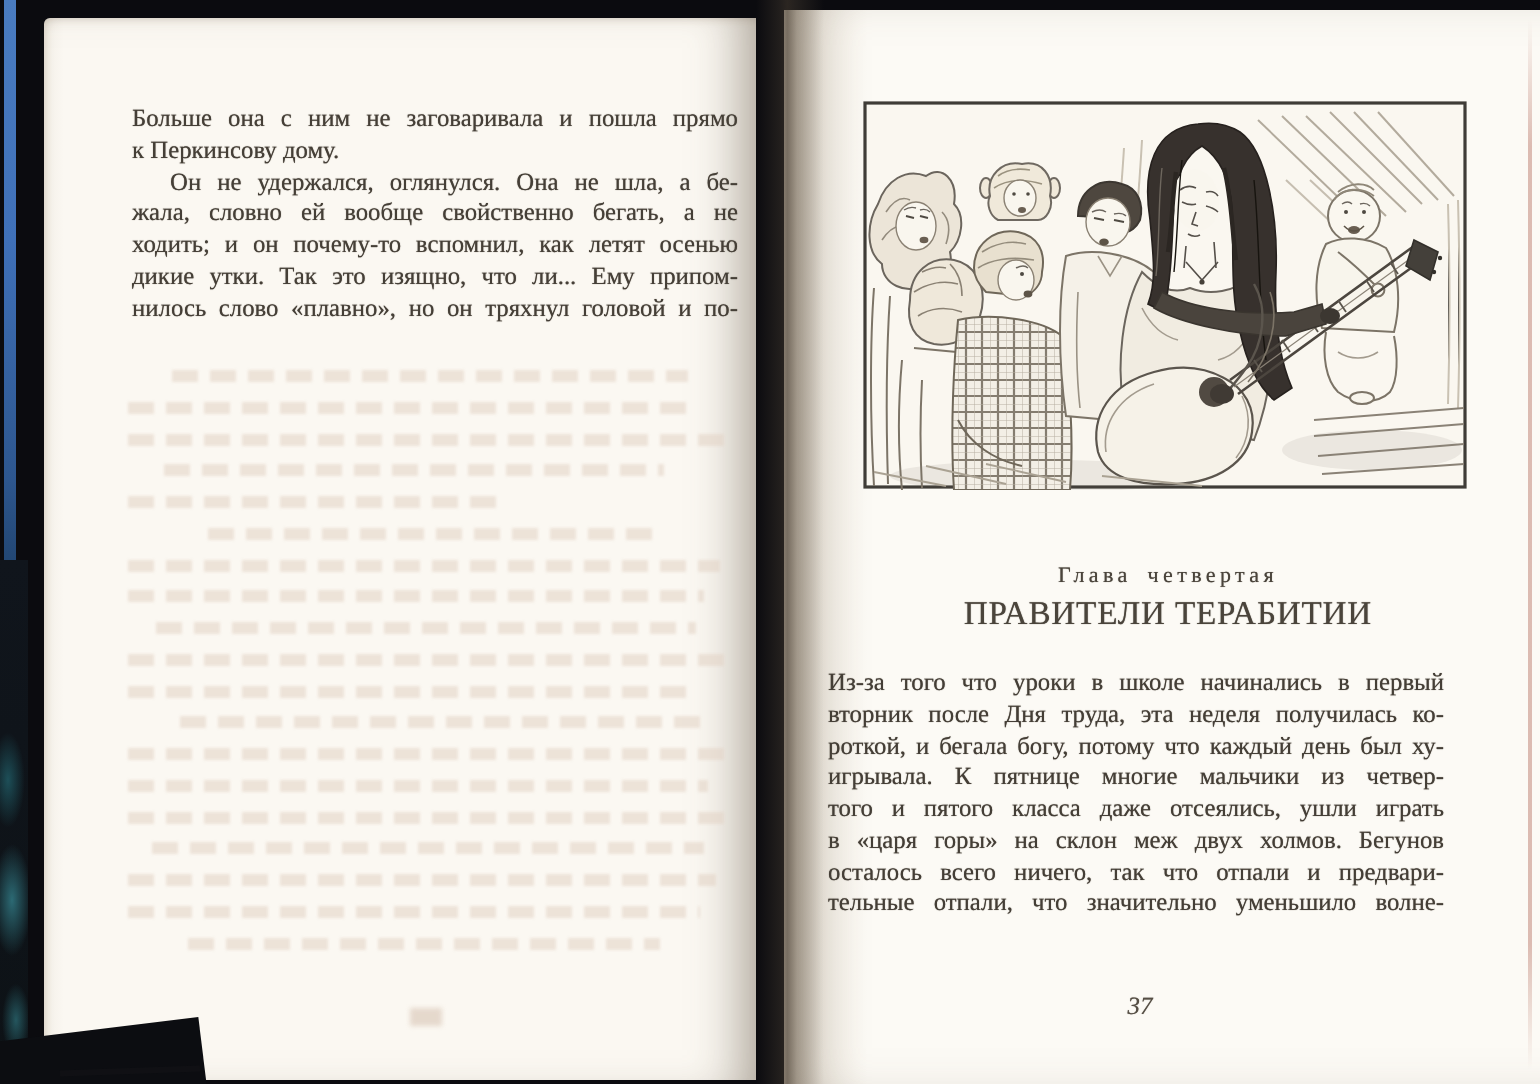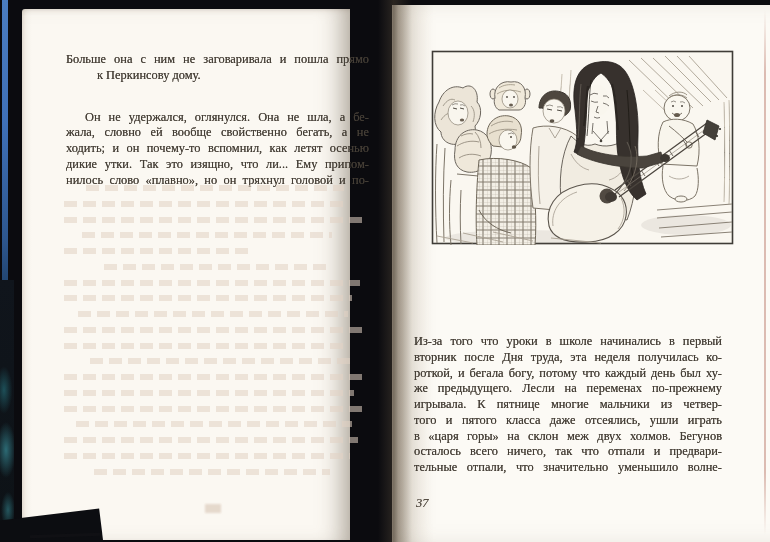--- a/index.html
+++ b/index.html
@@ -12,21 +12,21 @@
   .cover-blue{position:absolute;left:2px;top:0;width:6px;height:300px;
     background:linear-gradient(to bottom,#4a7cc0 0%,#3f70b8 40%,#2d568e 80%,#1d3f66 100%);}
   .cover-teal{position:absolute;left:0;top:280px;width:14px;height:262px;
     background:
       radial-gradient(14px 40px at 6px 170px,#2c6a74 0%,rgba(44,106,116,0) 70%),
       radial-gradient(12px 34px at 4px 110px,#1d4f58 0%,rgba(29,79,88,0) 70%),
       radial-gradient(10px 26px at 8px 230px,#24565e 0%,rgba(36,86,94,0) 70%),
       linear-gradient(to bottom,#10151c,#0d1216);}
   
   .page{position:absolute;background:#fbf8f2;}
-  .page-left{left:22px;top:9px;width:328px;height:531px;border-radius:3px 0 0 4px;
+  .page-left{left:22px;top:9px;width:356px;height:531px;border-radius:3px 0 0 4px;
     background:
       linear-gradient(to right,#f3efe7 0,#fbf8f2 10px),
       linear-gradient(to right,#fbf8f2 78%,#efe9df 93%,#ddd4c7 99%);
     box-shadow:inset -22px 0 26px -16px rgba(96,84,68,.55), inset 2px 2px 5px -2px rgba(140,120,95,.35);}
   .page-right{left:392px;top:5px;width:378px;height:537px;
     background:linear-gradient(to right,#ddd4c7 0,#f2ede4 18px,#fcfaf5 42px,#fcfaf5 100%);
     box-shadow:inset 26px 0 30px -18px rgba(96,84,68,.5);}
   .gutter{position:absolute;left:378px;top:0;width:34px;height:542px;pointer-events:none;
     background:linear-gradient(to right,rgba(90,78,62,0) 0%,rgba(90,78,62,.28) 34%,rgba(70,60,48,.55) 46%,rgba(90,78,62,.30) 60%,rgba(90,78,62,0) 100%);}
   .right-edge-line{position:absolute;left:764px;top:10px;width:2px;height:525px;
@@ -34,34 +34,34 @@
   .corner-wedge{position:absolute;left:-8px;top:515px;width:110px;height:40px;
     background:#0c0d11;transform:rotate(-7deg);}
   .bottom-edge-line{position:absolute;left:30px;top:534px;width:70px;height:3px;background:rgba(20,20,24,.55);transform:rotate(-2deg);}
 
   
   .text-block{position:absolute;color:#453f37;font-size:12.4px;line-height:15.75px;
     text-shadow:0 0 .45px rgba(70,62,52,.85);}
   .tb-left{left:44px;top:43px;width:303px;}
   .tb-right{left:22px;top:329px;width:308px;color:#443e36;}
   .tline{white-space:nowrap;text-align:justify;text-align-last:justify;}
-  .tline.nojust{text-align:left;text-align-last:left;margin-left:31px;}
-  .tline.indent{text-indent:19px;margin-top:26px;}
+  .tline.nojust{text-align:left;text-align-last:left;}
+  .tline.indent{text-indent:19px;}
 
   
   .ghost{position:absolute;left:42px;top:176px;width:302px;filter:blur(.7px);opacity:.55;}
   .gline{height:6px;margin-bottom:9.75px;background:repeating-linear-gradient(90deg,#e2d2c4 0 13px,rgba(226,210,196,0) 13px 19px);}
   .ghost-num{position:absolute;left:183px;top:495px;width:16px;height:9px;background:#ddccbd;filter:blur(1.2px);opacity:.7;}
 
   
   .illustration{position:absolute;left:39px;top:45px;width:303px;height:195px;}
   .chapter{position:absolute;left:38px;top:277px;width:308px;text-align:center;color:#4a443b;}
   .chapter-label{font-size:11px;letter-spacing:2.2px;word-spacing:3px;text-shadow:0 0 .4px rgba(74,68,59,.8);}
   .chapter-title{margin-top:3px;font-size:16.6px;letter-spacing:.4px;text-shadow:0 0 .5px rgba(74,68,59,.8);}
-  .page-num{position:absolute;left:24px;top:491px;width:308px;
+  .page-num{position:absolute;left:24px;top:491px;width:308px;text-align:center;
     font-size:12.5px;color:#554e44;text-shadow:0 0 .4px rgba(85,78,68,.8);font-style:italic;}
 </style>
 </head>
 <body>
 
 <div class="photo">
 
   <div class="cover-blue"></div>
   <div class="cover-teal"></div>
 
@@ -252,26 +252,29 @@
 
         <g stroke="#aaa293" stroke-width=".9">
           <path d="M6 186 L42 193"></path>
             <path d="M32 183 L72 192"></path>
             <path d="M62 182 L102 191"></path>
             <path d="M120 188 L170 193"></path>
         </g>
       </svg>
     </div>
 
+    <div class="chapter">
+      <div class="chapter-label">Глава четвертая</div>
+      <div class="chapter-title">ПРАВИТЕЛИ ТЕРАБИТИИ</div>
+    </div>
 
     <div class="text-block tb-right">
         <div class="tline">Из-за того что уроки в школе начинались в первый</div>
         <div class="tline">вторник после Дня труда, эта неделя получилась ко-</div>
         <div class="tline">роткой, и бегала богу, потому что каждый день был ху-</div>
-        <div class="tline">же предыдущего. Лесли на переменах по-прежнему</div>
         <div class="tline">игрывала. К пятнице многие мальчики из четвер-</div>
         <div class="tline">того и пятого класса даже отсеялись, ушли играть</div>
         <div class="tline">в «царя горы» на склон меж двух холмов. Бегунов</div>
         <div class="tline">осталось всего ничего, так что отпали и предвари-</div>
         <div class="tline">тельные отпали, что значительно уменьшило волне-</div>
       </div>
 
     <div class="page-num">37</div>
   </div>
 

